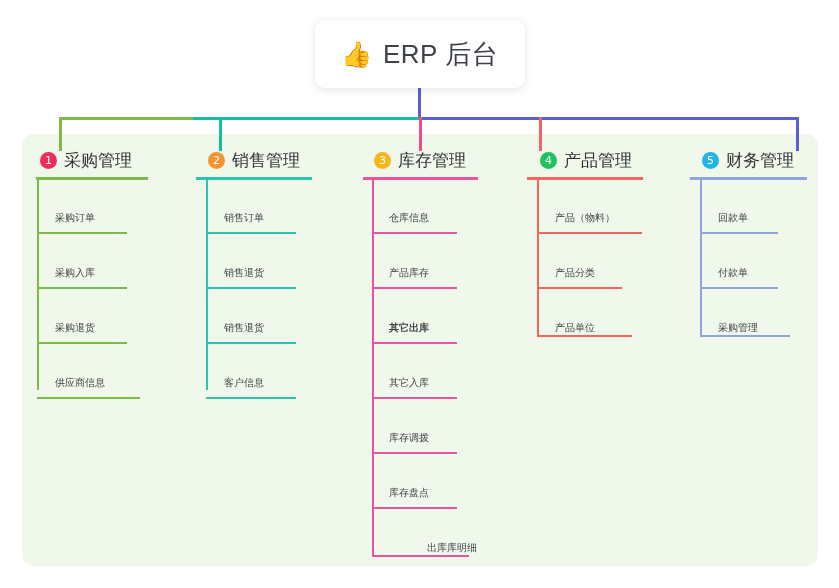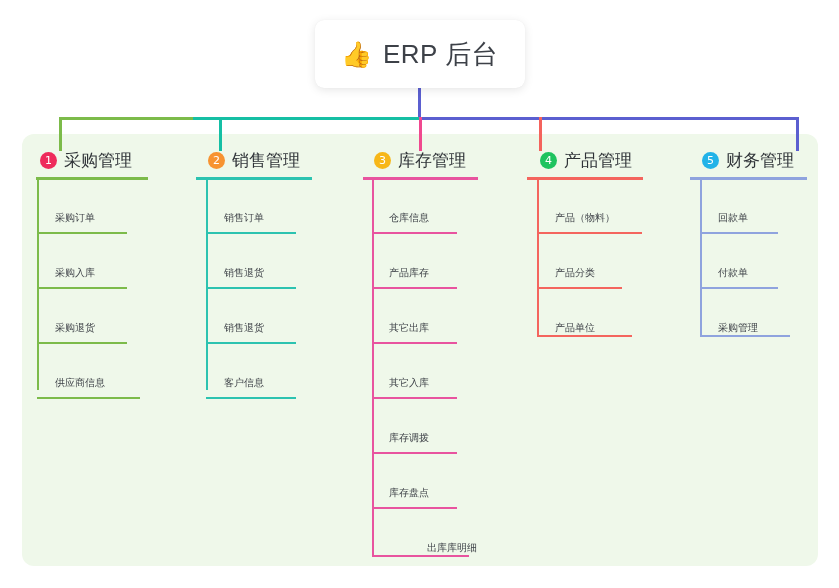--- a/index.html
+++ b/index.html
@@ -133,21 +133,21 @@
 
     <div class="item">
       <span class="item-label" style="left:389px;top:211px;">仓库信息</span>
       <span class="item-rule" style="left:372px;top:232px;width:85px;background:#e8549f;"></span>
     </div>
     <div class="item">
       <span class="item-label" style="left:389px;top:266px;">产品库存</span>
       <span class="item-rule" style="left:372px;top:287px;width:85px;background:#e8549f;"></span>
     </div>
     <div class="item">
-      <span class="item-label" style="left:389px;top:321px;">其它出库</span>
+      <span class="item-label" style="left:389px;top:321px;font-weight:bold;">其它出库</span>
       <span class="item-rule" style="left:372px;top:342px;width:85px;background:#e8549f;"></span>
     </div>
     <div class="item">
       <span class="item-label" style="left:389px;top:376px;">其它入库</span>
       <span class="item-rule" style="left:372px;top:397px;width:85px;background:#e8549f;"></span>
     </div>
     <div class="item">
       <span class="item-label" style="left:389px;top:431px;">库存调拨</span>
       <span class="item-rule" style="left:372px;top:452px;width:85px;background:#e8549f;"></span>
     </div>

